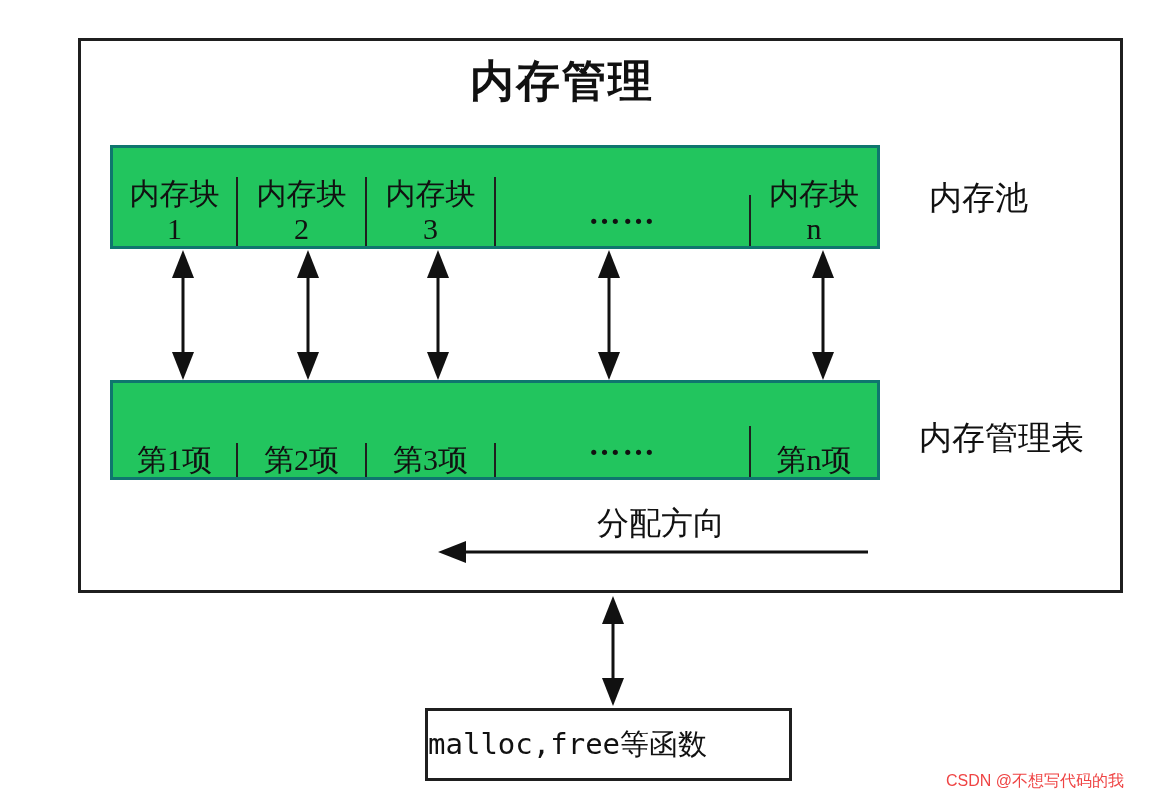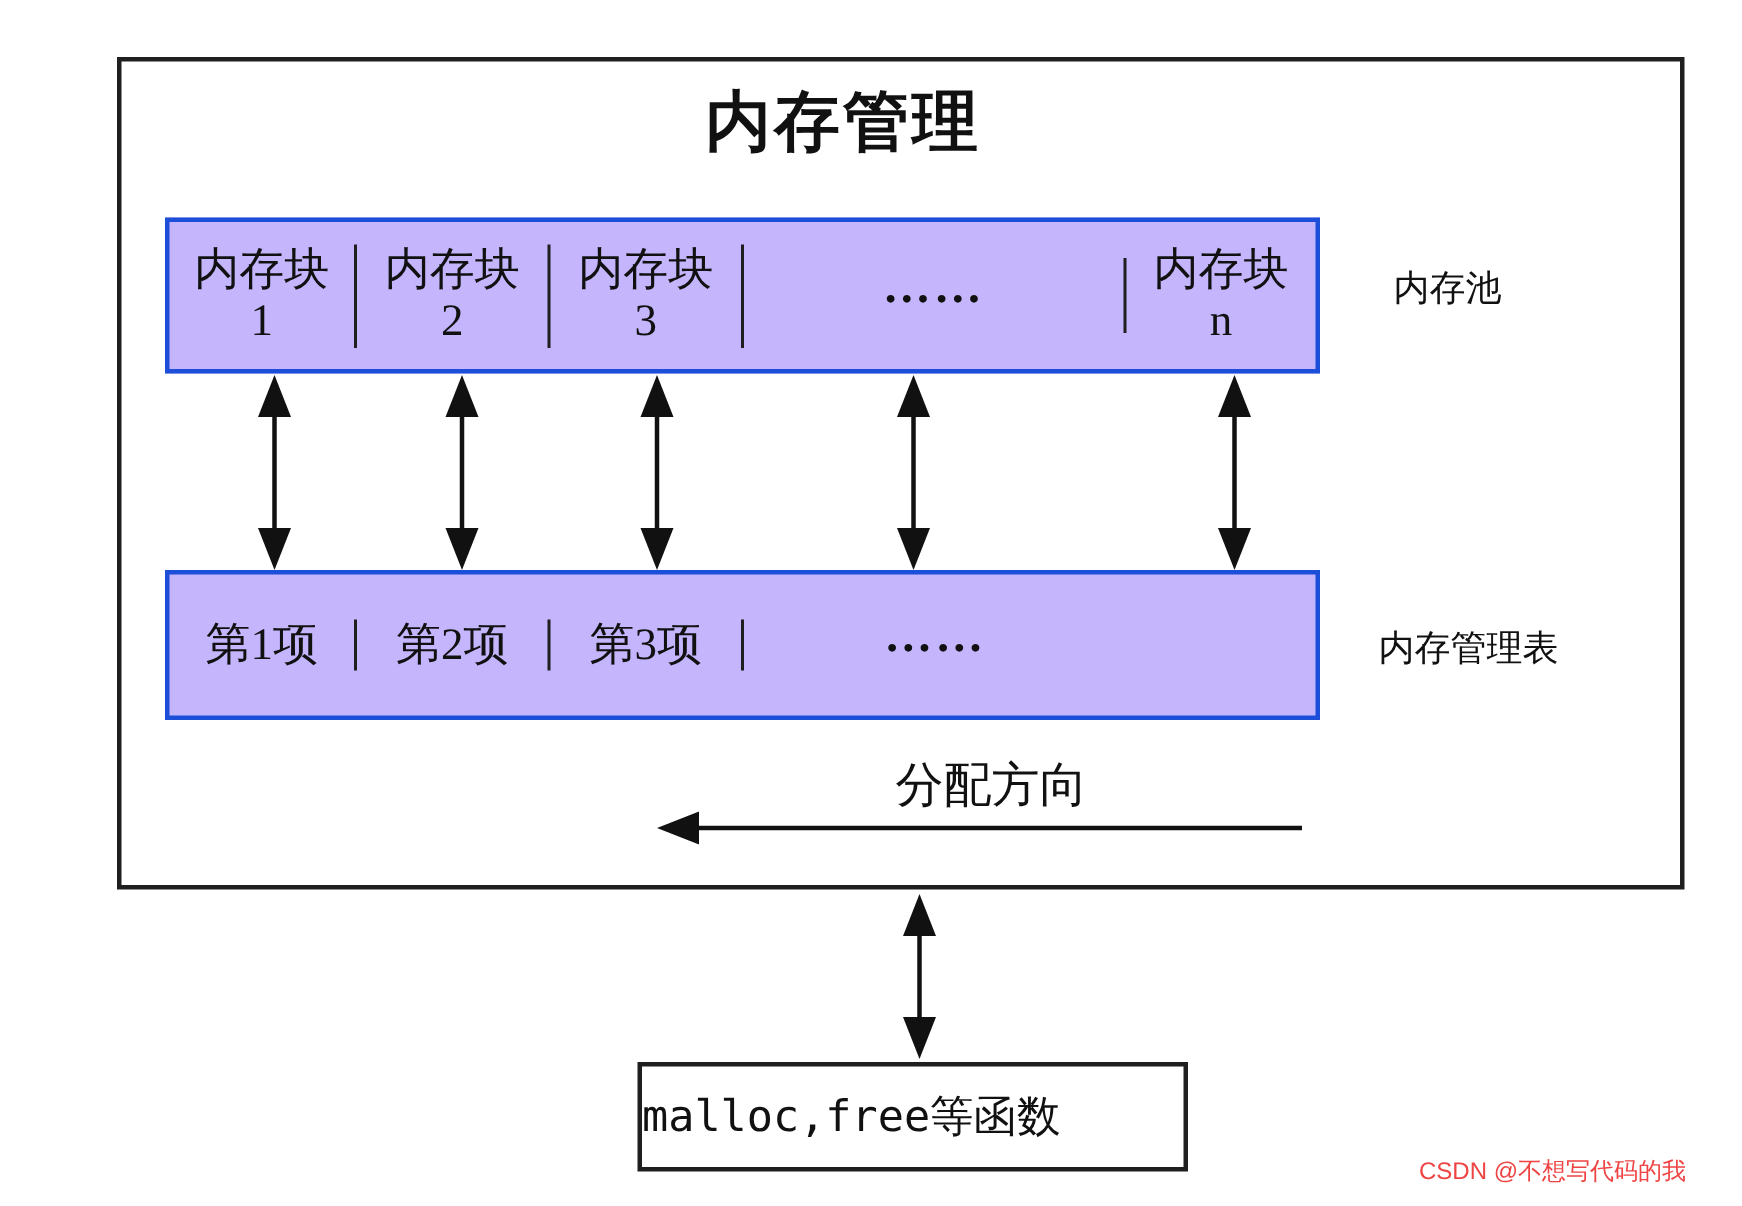--- a/index.html
+++ b/index.html
@@ -10,34 +10,34 @@
   .outer-box{
     position:absolute;left:62px;top:38px;width:1045px;height:555px;
     border:3px solid #1f1f1f;box-sizing:border-box;background:#ffffff;
   }
   .diagram-title{
     position:absolute;left:62px;top:52px;width:968px;
     text-align:center;font-size:44px;font-weight:bold;letter-spacing:2px;
   }
   .mem-row{
     position:absolute;left:94px;width:770px;
-    border:3px solid #1d4ed8;box-sizing:border-box;background:#c4b5fd;
-    display:flex;align-items:center;
+    border:3px solid #0f766e;box-sizing:border-box;background:#22c55e;
+    display:flex;align-items:flex-end;
   }
   .row-pool{top:145px;height:104px;}
   .row-table{top:380px;height:100px;}
   .cell{
     display:flex;align-items:center;justify-content:center;
     text-align:center;white-space:pre-line;line-height:1.15;
     font-size:30px;box-sizing:border-box;border-right:2px solid #1f1f1f;
   }
   .cell:last-child{border-right:none;}
   .c1{width:125px;} .c2{width:129px;} .c3{width:129px;} .c4{width:255px;} .c5{width:126px;}
   .cell.dots{font-weight:bold;letter-spacing:2px;padding-bottom:14px;font-size:32px;}
-  .side-label{position:absolute;font-size:24px;white-space:nowrap;}
+  .side-label{position:absolute;font-size:33px;white-space:nowrap;}
   .pool-label{left:913px;top:176px;}
   .table-label{left:903px;top:416px;}
   
   .varr{position:absolute;width:22px;}
   .varr::before,.varr::after{
     content:"";position:absolute;left:50%;transform:translateX(-50%);
     border-left:11px solid transparent;border-right:11px solid transparent;
   }
   .varr::before{top:0;border-bottom:28px solid #111;}
   .varr::after{bottom:0;border-top:28px solid #111;}
@@ -114,20 +114,21 @@
     </div>
   <div class="varr conn conn5">
       <div class="shaft"></div>
     </div>
 
   <div class="mem-row row-table">
     <div class="cell c1">第1项</div>
     <div class="cell c2">第2项</div>
     <div class="cell c3">第3项</div>
     <div class="cell c4 dots">……</div>
+    <div class="cell c5">第n项</div>
   </div>
   <div class="side-label table-label">内存管理表</div>
 
   <div class="alloc-label">分配方向</div>
   <div class="harrow">
     <div class="shaft"></div>
   </div>
 
   <div class="varr bottom-conn">
     <div class="shaft"></div>

